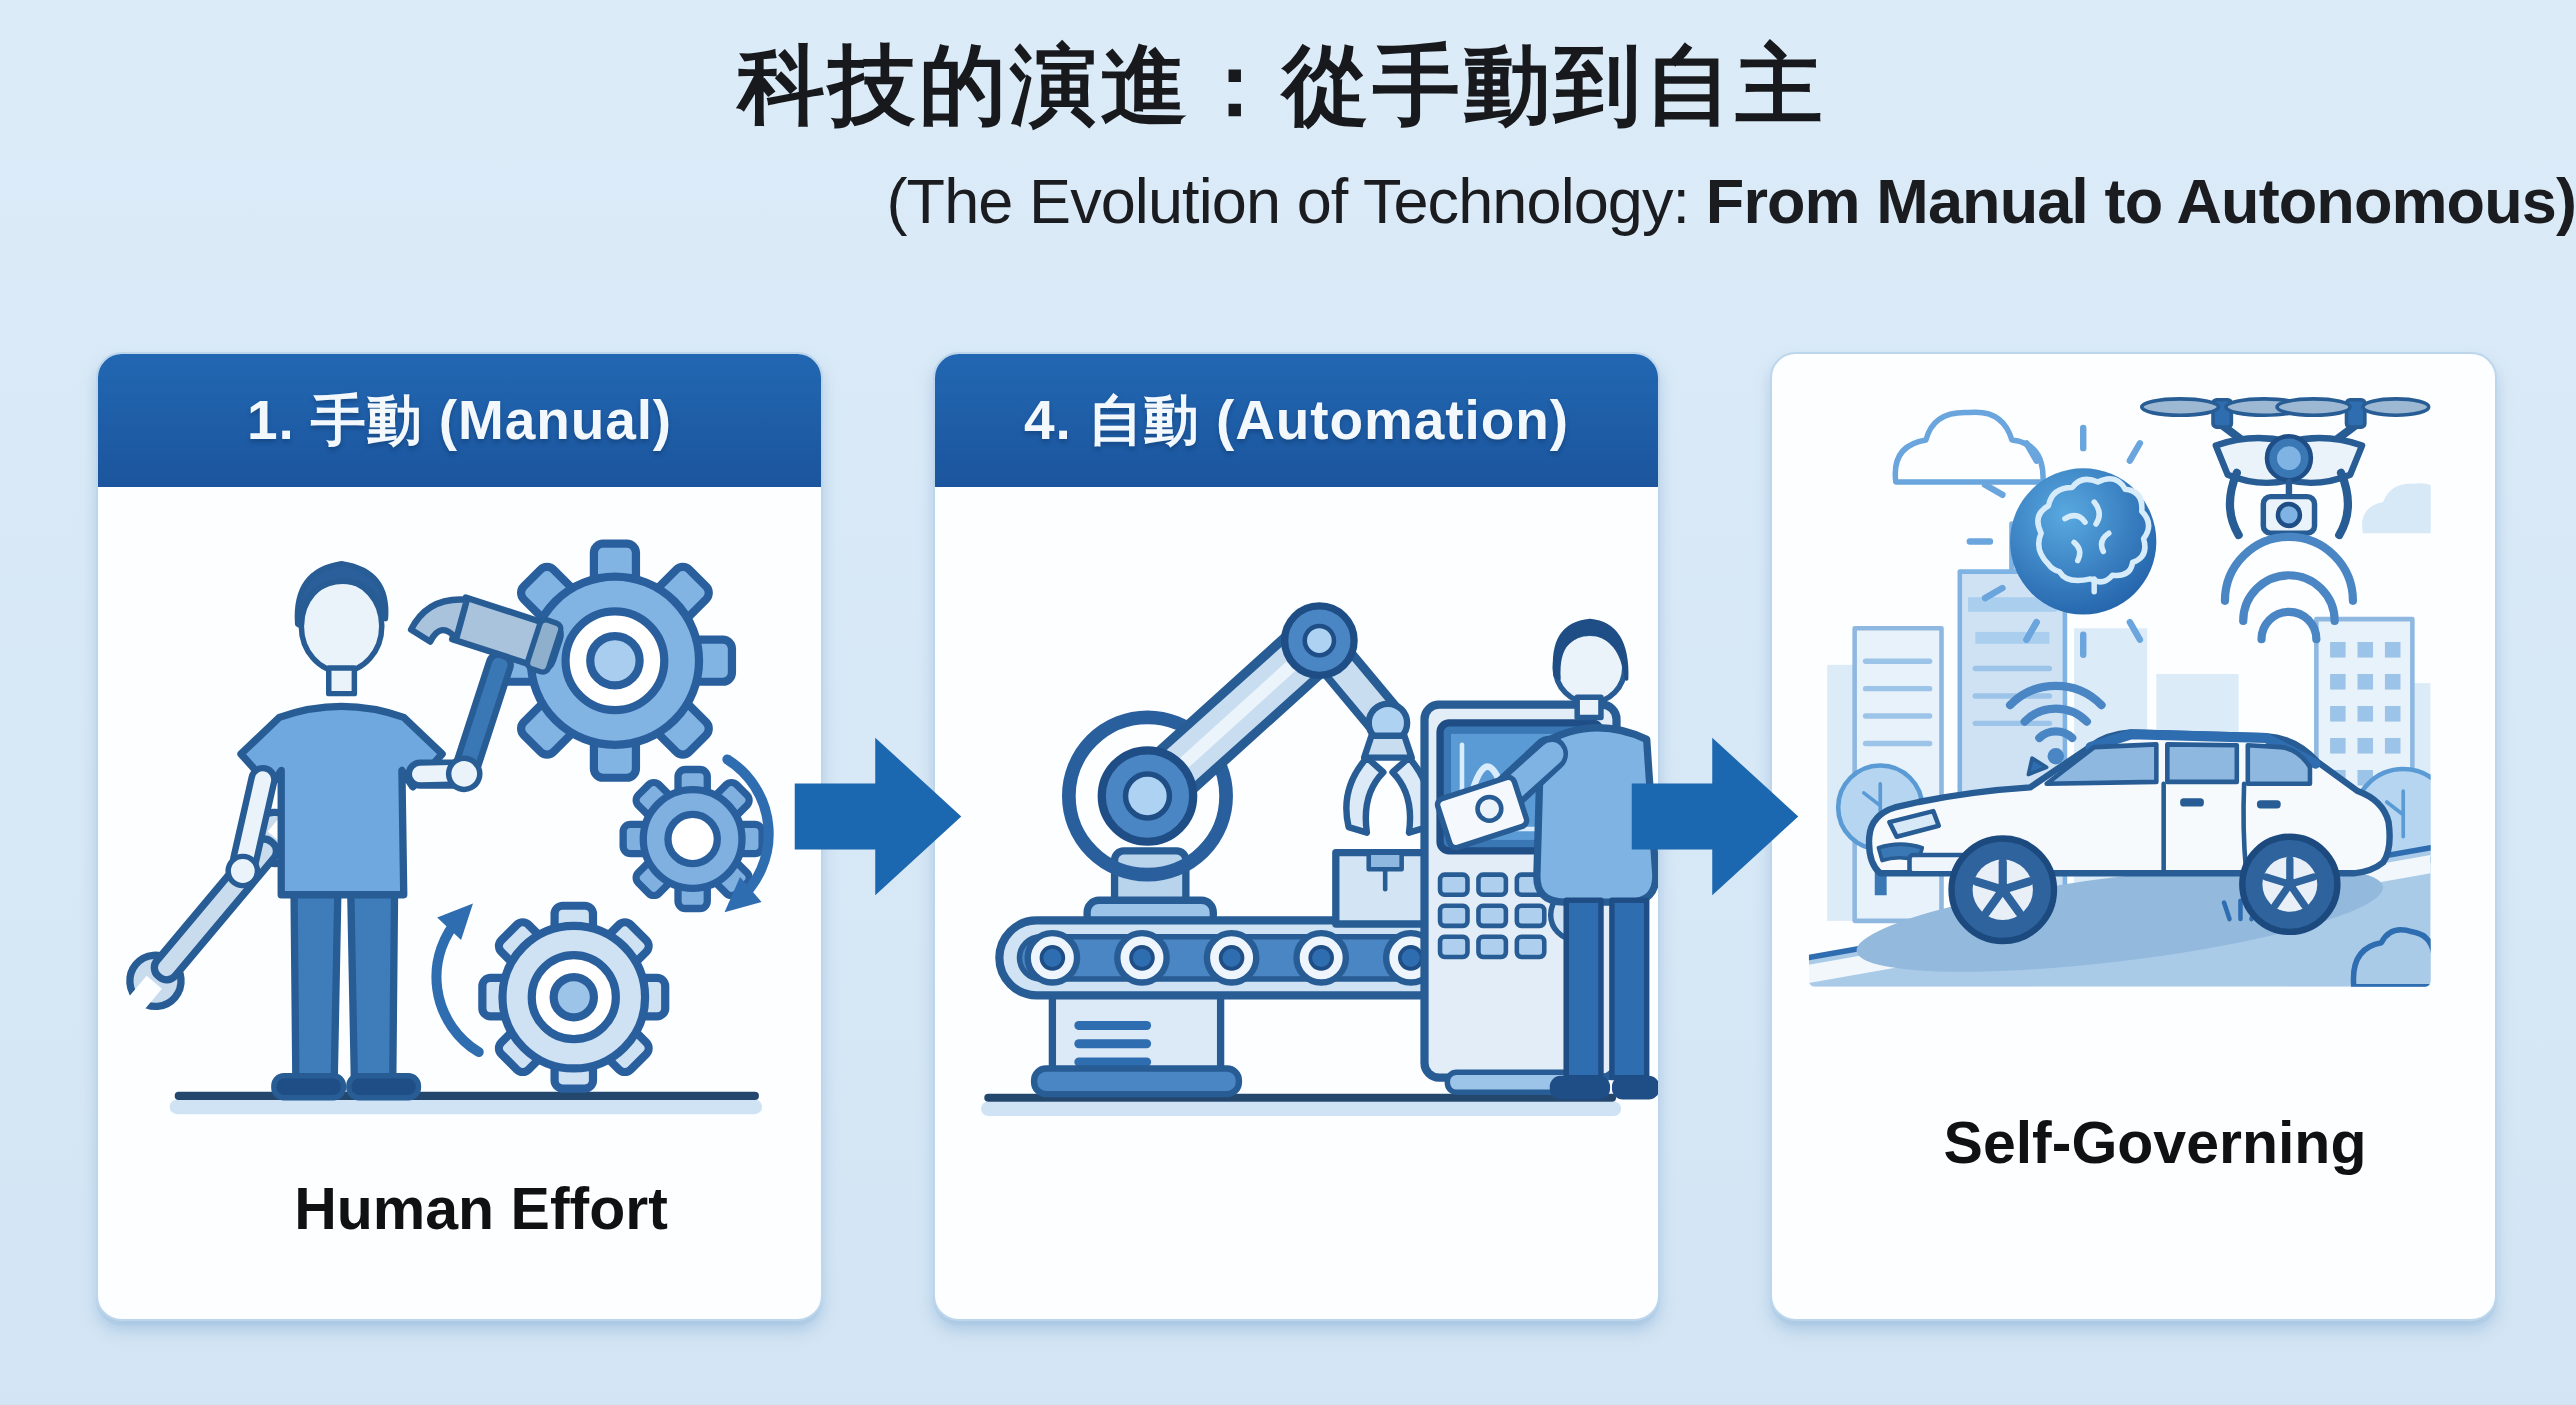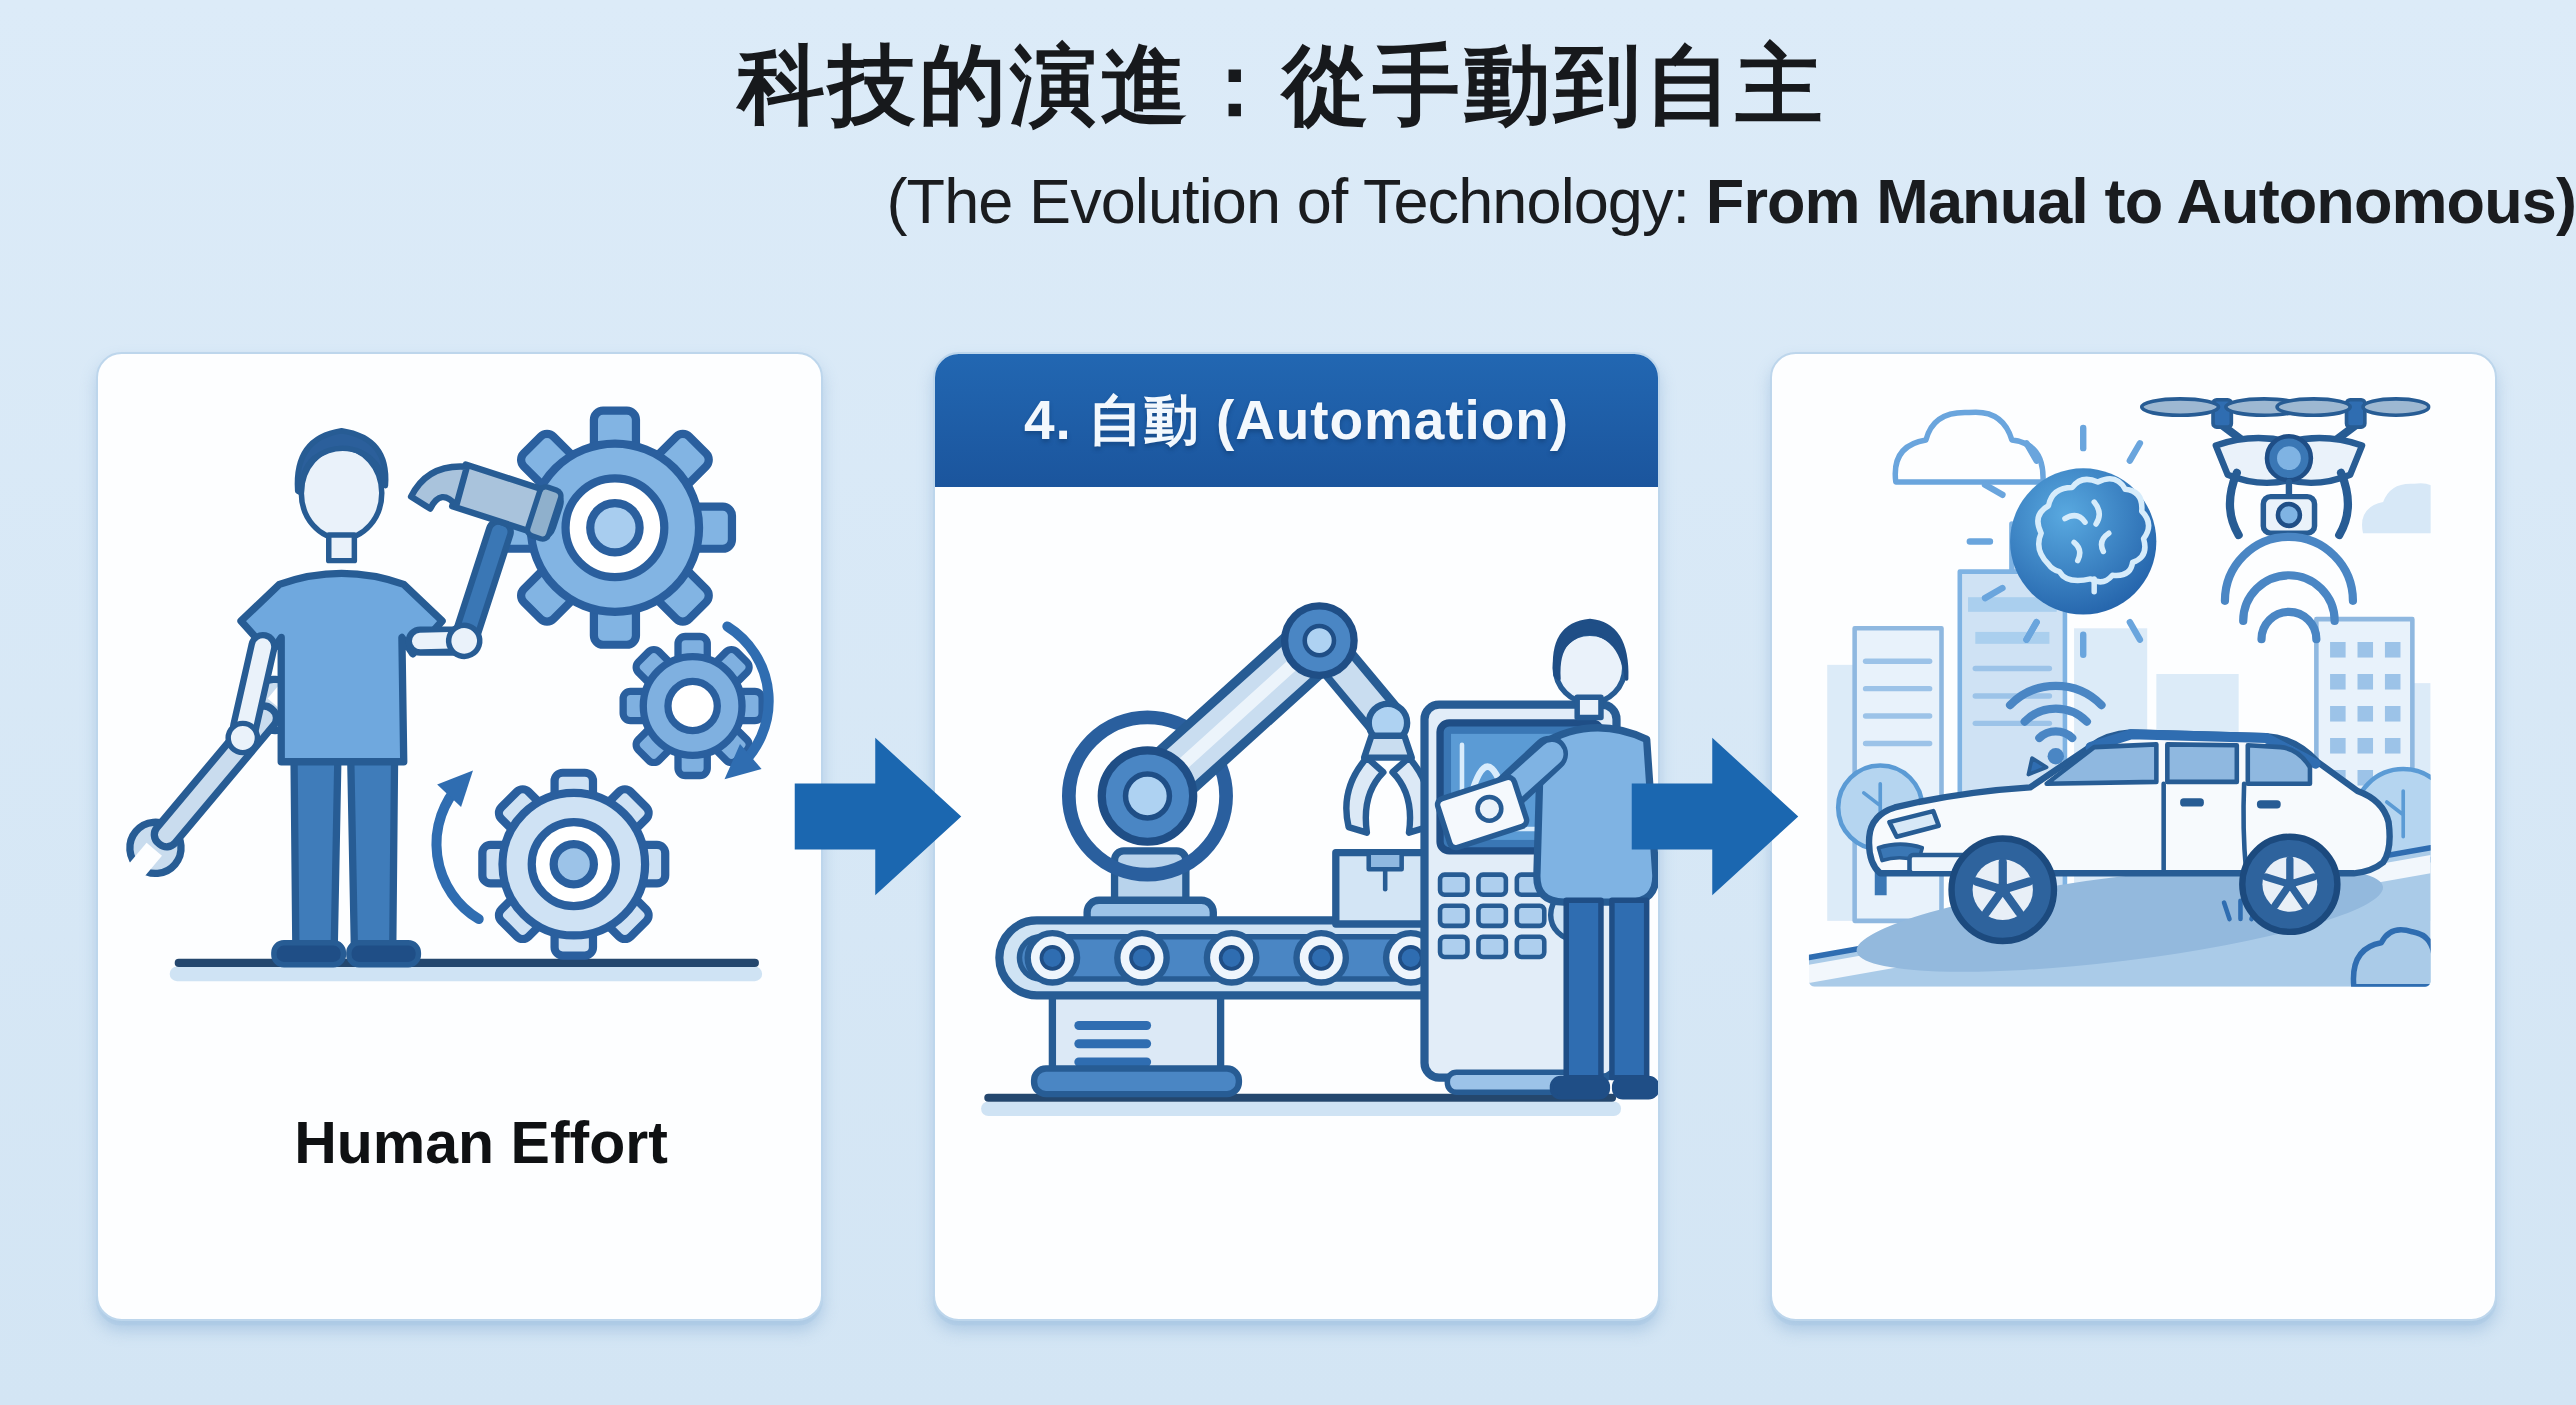--- a/index.html
+++ b/index.html
@@ -25,20 +25,21 @@
 <body>
 
 <div class="canvas">
 
   <div class="title">科技的演進：從手動到自主</div>
   <div class="subtitle"><span>(The Evolution of Technology: </span><b>From Manual to Autonomous)</b></div>
 
   <div class="row">
 
     <section class="card">
+      <header class="card-header">1. 手動 (Manual)</header>
       <div class="art">
         <svg viewBox="0 0 790 700">
           <defs>
             <marker id="ah1" markerUnits="userSpaceOnUse" markerWidth="44" markerHeight="44" refX="20" refY="22" orient="auto">
               <path d="M2,4 L40,22 L2,40 Z" fill="#2f6db1"></path>
             </marker>
           </defs>
 
           <g>
             <rect x="78" y="670" width="648" height="16" rx="8" fill="#cfe3f4"></rect>
@@ -435,17 +436,18 @@
                     <line x1="566" y1="580" x2="582" y2="603"></line>
                     <line x1="566" y1="580" x2="550" y2="603"></line>
                     <line x1="566" y1="580" x2="540" y2="572"></line>
                   </g>
                 <circle cx="566" cy="580" r="7" fill="#2e639d"></circle>
               </g>
             </g>
           </g>
         </svg>
       </div>
+      <div class="caption">Self-Governing</div>
     </section>
 
   </div>
 </div>
 
 
 </body></html>

